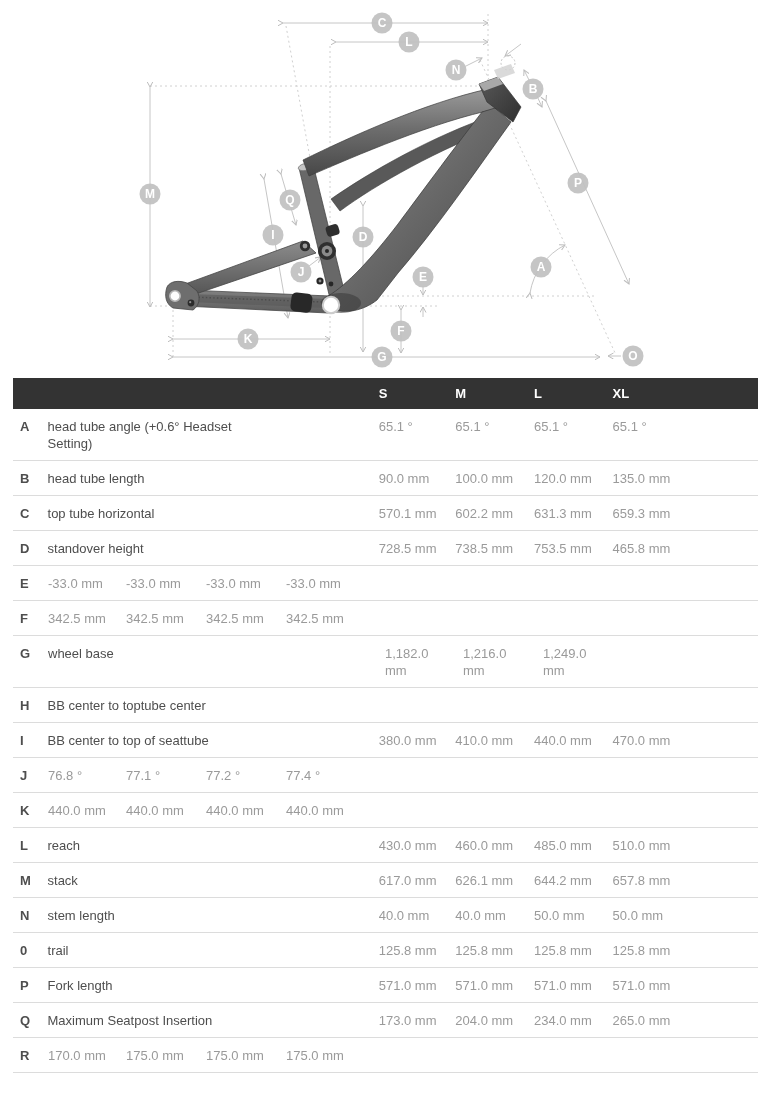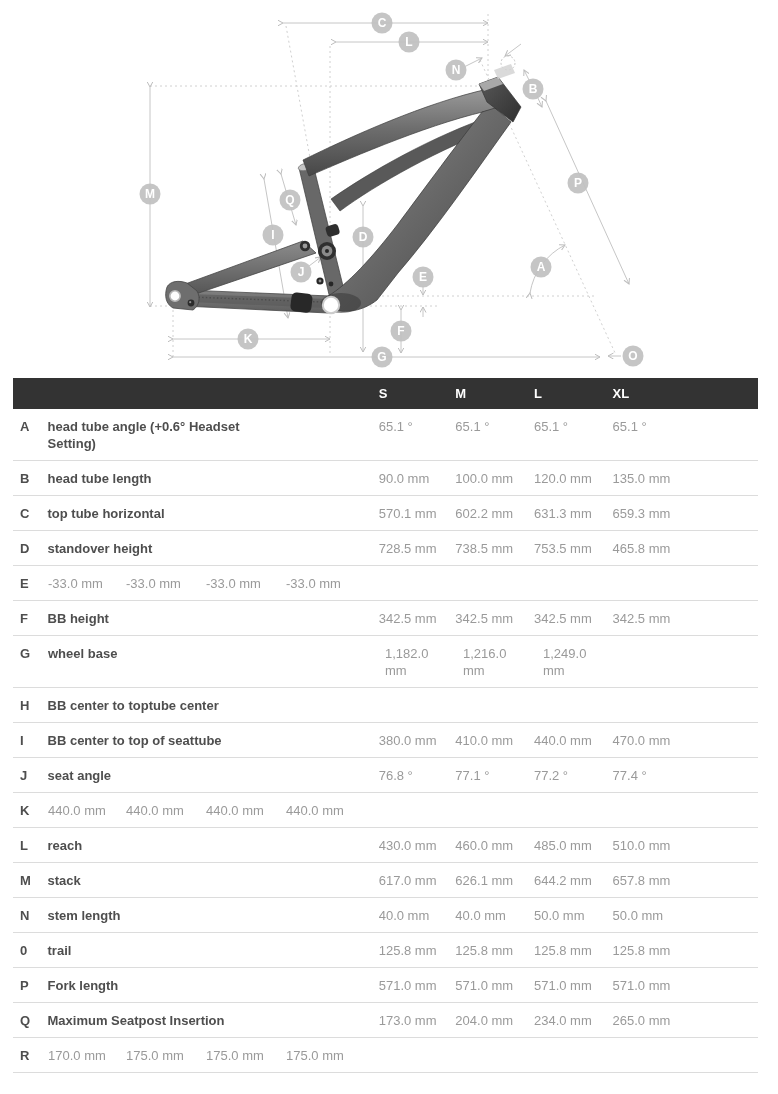--- a/index.html
+++ b/index.html
@@ -8,21 +8,21 @@
   #geo-svg{position:absolute;left:0;top:0;}
 
   
   .geo-table{position:absolute;left:13px;top:378px;width:745px;}
   .thead{display:flex;background:#333333;height:31px;align-items:center;}
   .thead .sp{width:372px;}
   .th{color:#ffffff;font-weight:bold;font-size:13px;}
   .th.c-s{width:78px;} .th.c-m{width:80px;} .th.c-l{width:80px;} .th.c-xl{width:148px;}
   .row{display:flex;border-bottom:1px solid #dcdcdc;padding:9px 0 8px 0;align-items:flex-start;}
   .rl{width:28px;padding-left:7px;font-weight:bold;font-size:13px;color:#4e4e4e;line-height:17px;}
-  .lab{width:337px;font-weight:bold;font-size:13px;color:#4e4e4e;line-height:17px;}
+  .lab{width:337px;font-weight:normal;font-size:13px;color:#4e4e4e;line-height:17px;}
   .lab span{display:inline-block;max-width:215px;}
   .val{font-size:13px;color:#9a9a9a;line-height:17px;}
   .val.c-s{width:78px;} .val.c-m{width:80px;} .val.c-l{width:80px;} .val.c-xl{width:148px;}
   .val span{display:inline-block;max-width:64px;}
 </style>
 </head>
 <body>
 
 <div class="page">
 
@@ -214,21 +214,20 @@
         </div>
         <div class="row">
           <div class="rl">E</div>
           <div class="val c-s"><span>-33.0 mm</span></div>
           <div class="val c-m"><span>-33.0 mm</span></div>
           <div class="val c-l"><span>-33.0 mm</span></div>
           <div class="val c-xl"><span>-33.0 mm</span></div>
         </div>
         <div class="row">
           <div class="rl">F</div>
-          <div class="lab"><span>BB height</span></div>
           <div class="val c-s"><span>342.5 mm</span></div>
           <div class="val c-m"><span>342.5 mm</span></div>
           <div class="val c-l"><span>342.5 mm</span></div>
           <div class="val c-xl"><span>342.5 mm</span></div>
         </div>
         <div class="row">
           <div class="rl">G</div>
           <div class="lab"><span>wheel base</span></div>
           <div class="val c-s"><span>1,182.0 mm</span></div>
           <div class="val c-m"><span>1,216.0 mm</span></div>
@@ -245,21 +244,20 @@
         <div class="row">
           <div class="rl">I</div>
           <div class="lab"><span>BB center to top of seattube</span></div>
           <div class="val c-s"><span>380.0 mm</span></div>
           <div class="val c-m"><span>410.0 mm</span></div>
           <div class="val c-l"><span>440.0 mm</span></div>
           <div class="val c-xl"><span>470.0 mm</span></div>
         </div>
         <div class="row">
           <div class="rl">J</div>
-          <div class="lab"><span>seat angle</span></div>
           <div class="val c-s"><span>76.8 °</span></div>
           <div class="val c-m"><span>77.1 °</span></div>
           <div class="val c-l"><span>77.2 °</span></div>
           <div class="val c-xl"><span>77.4 °</span></div>
         </div>
         <div class="row">
           <div class="rl">K</div>
           <div class="val c-s"><span>440.0 mm</span></div>
           <div class="val c-m"><span>440.0 mm</span></div>
           <div class="val c-l"><span>440.0 mm</span></div>

